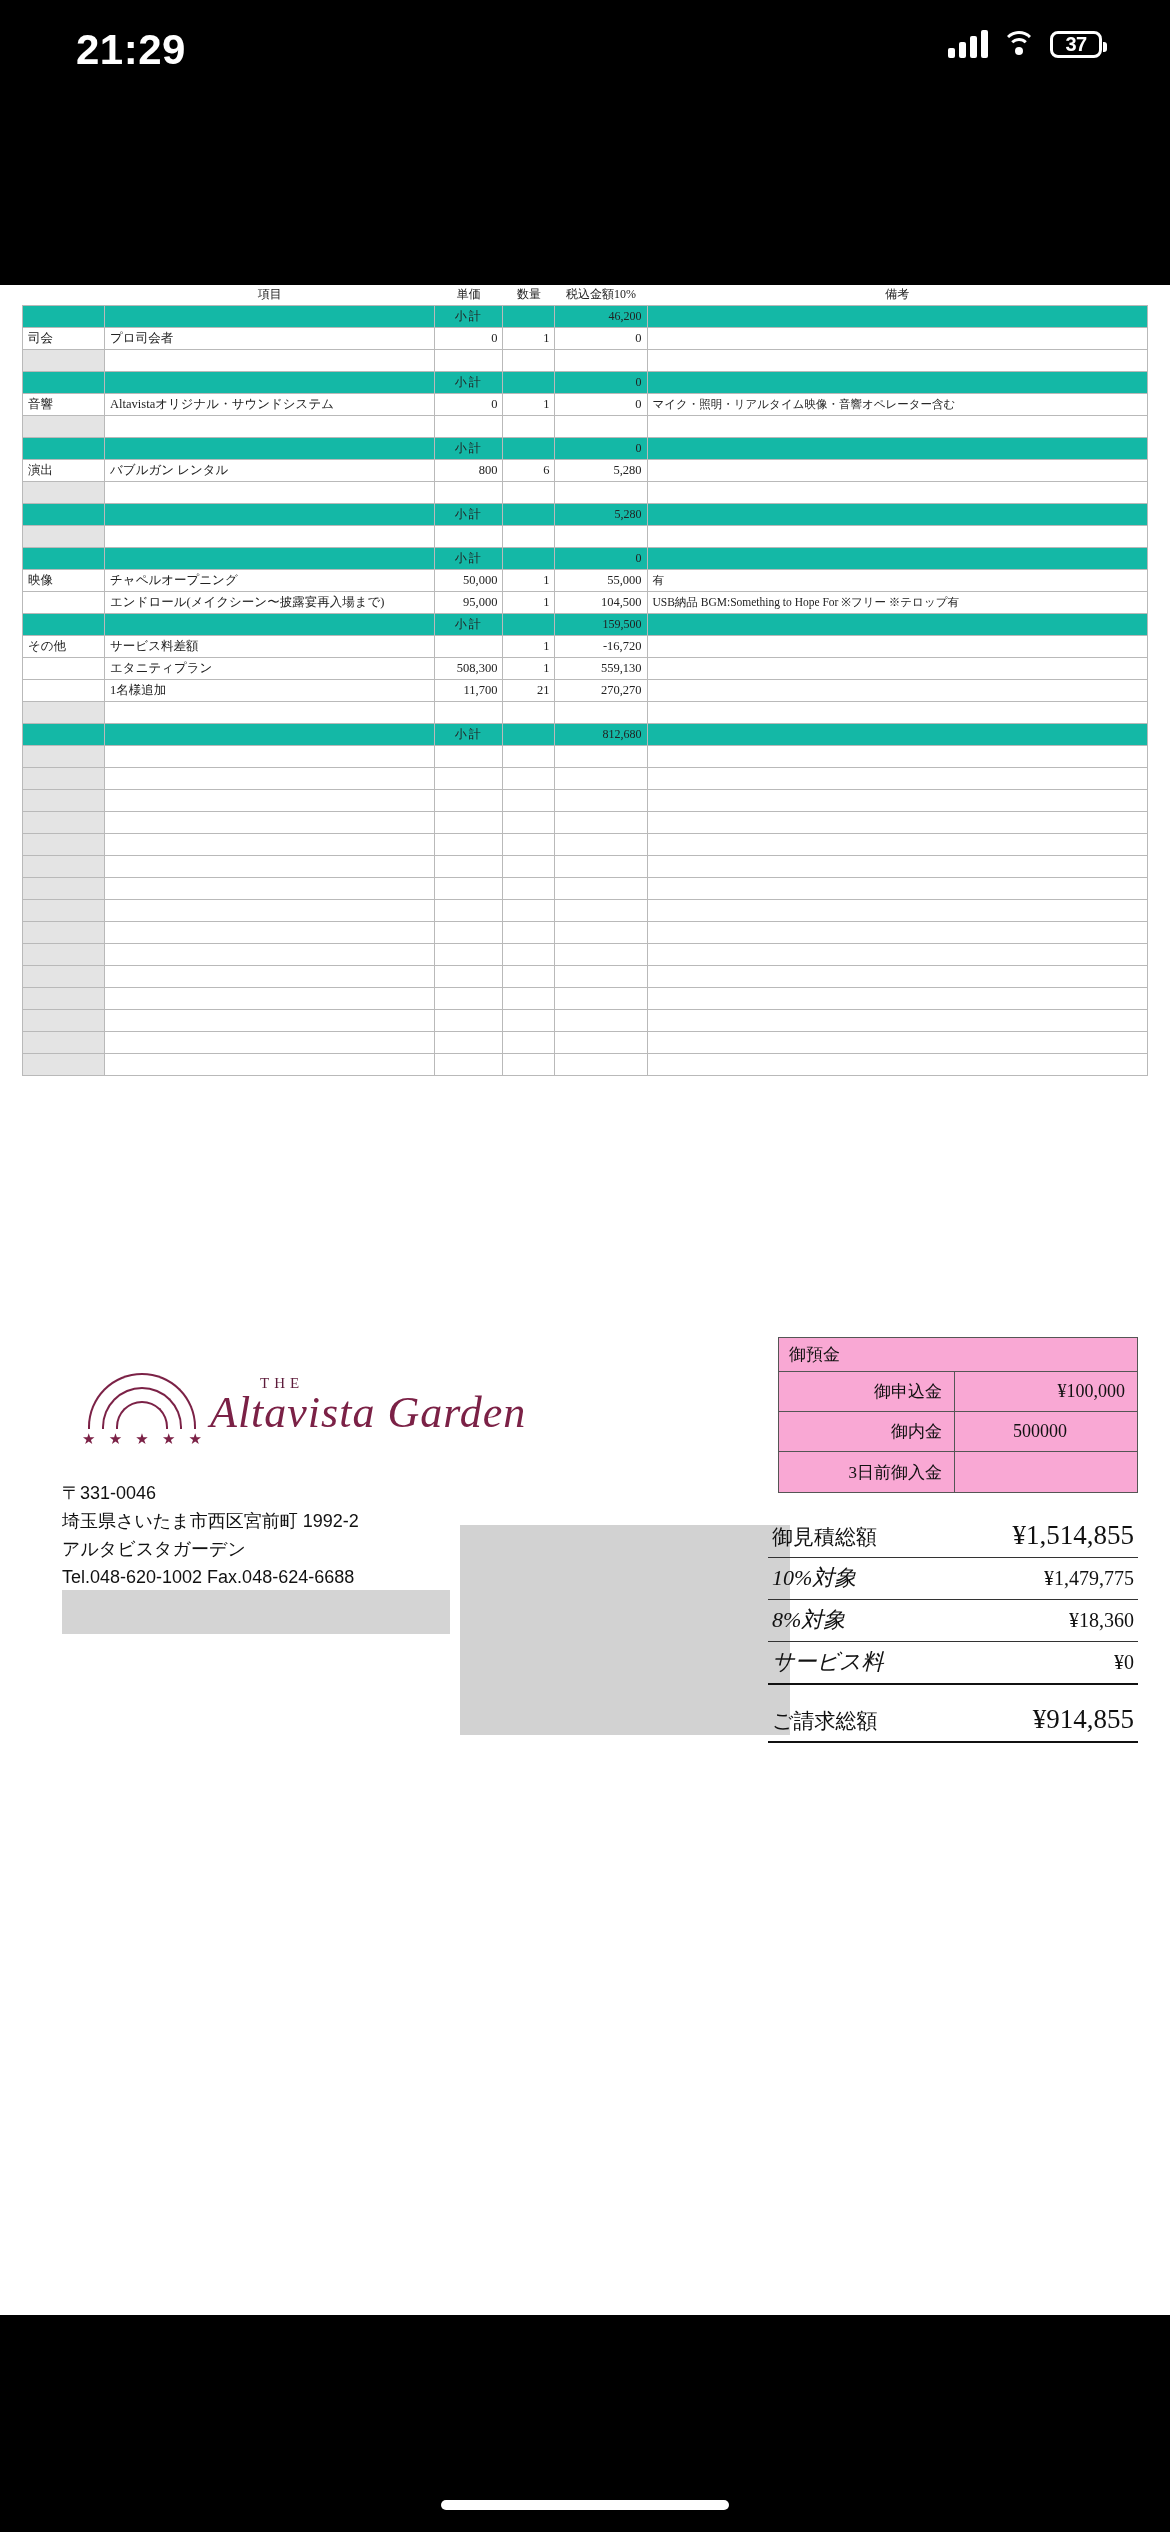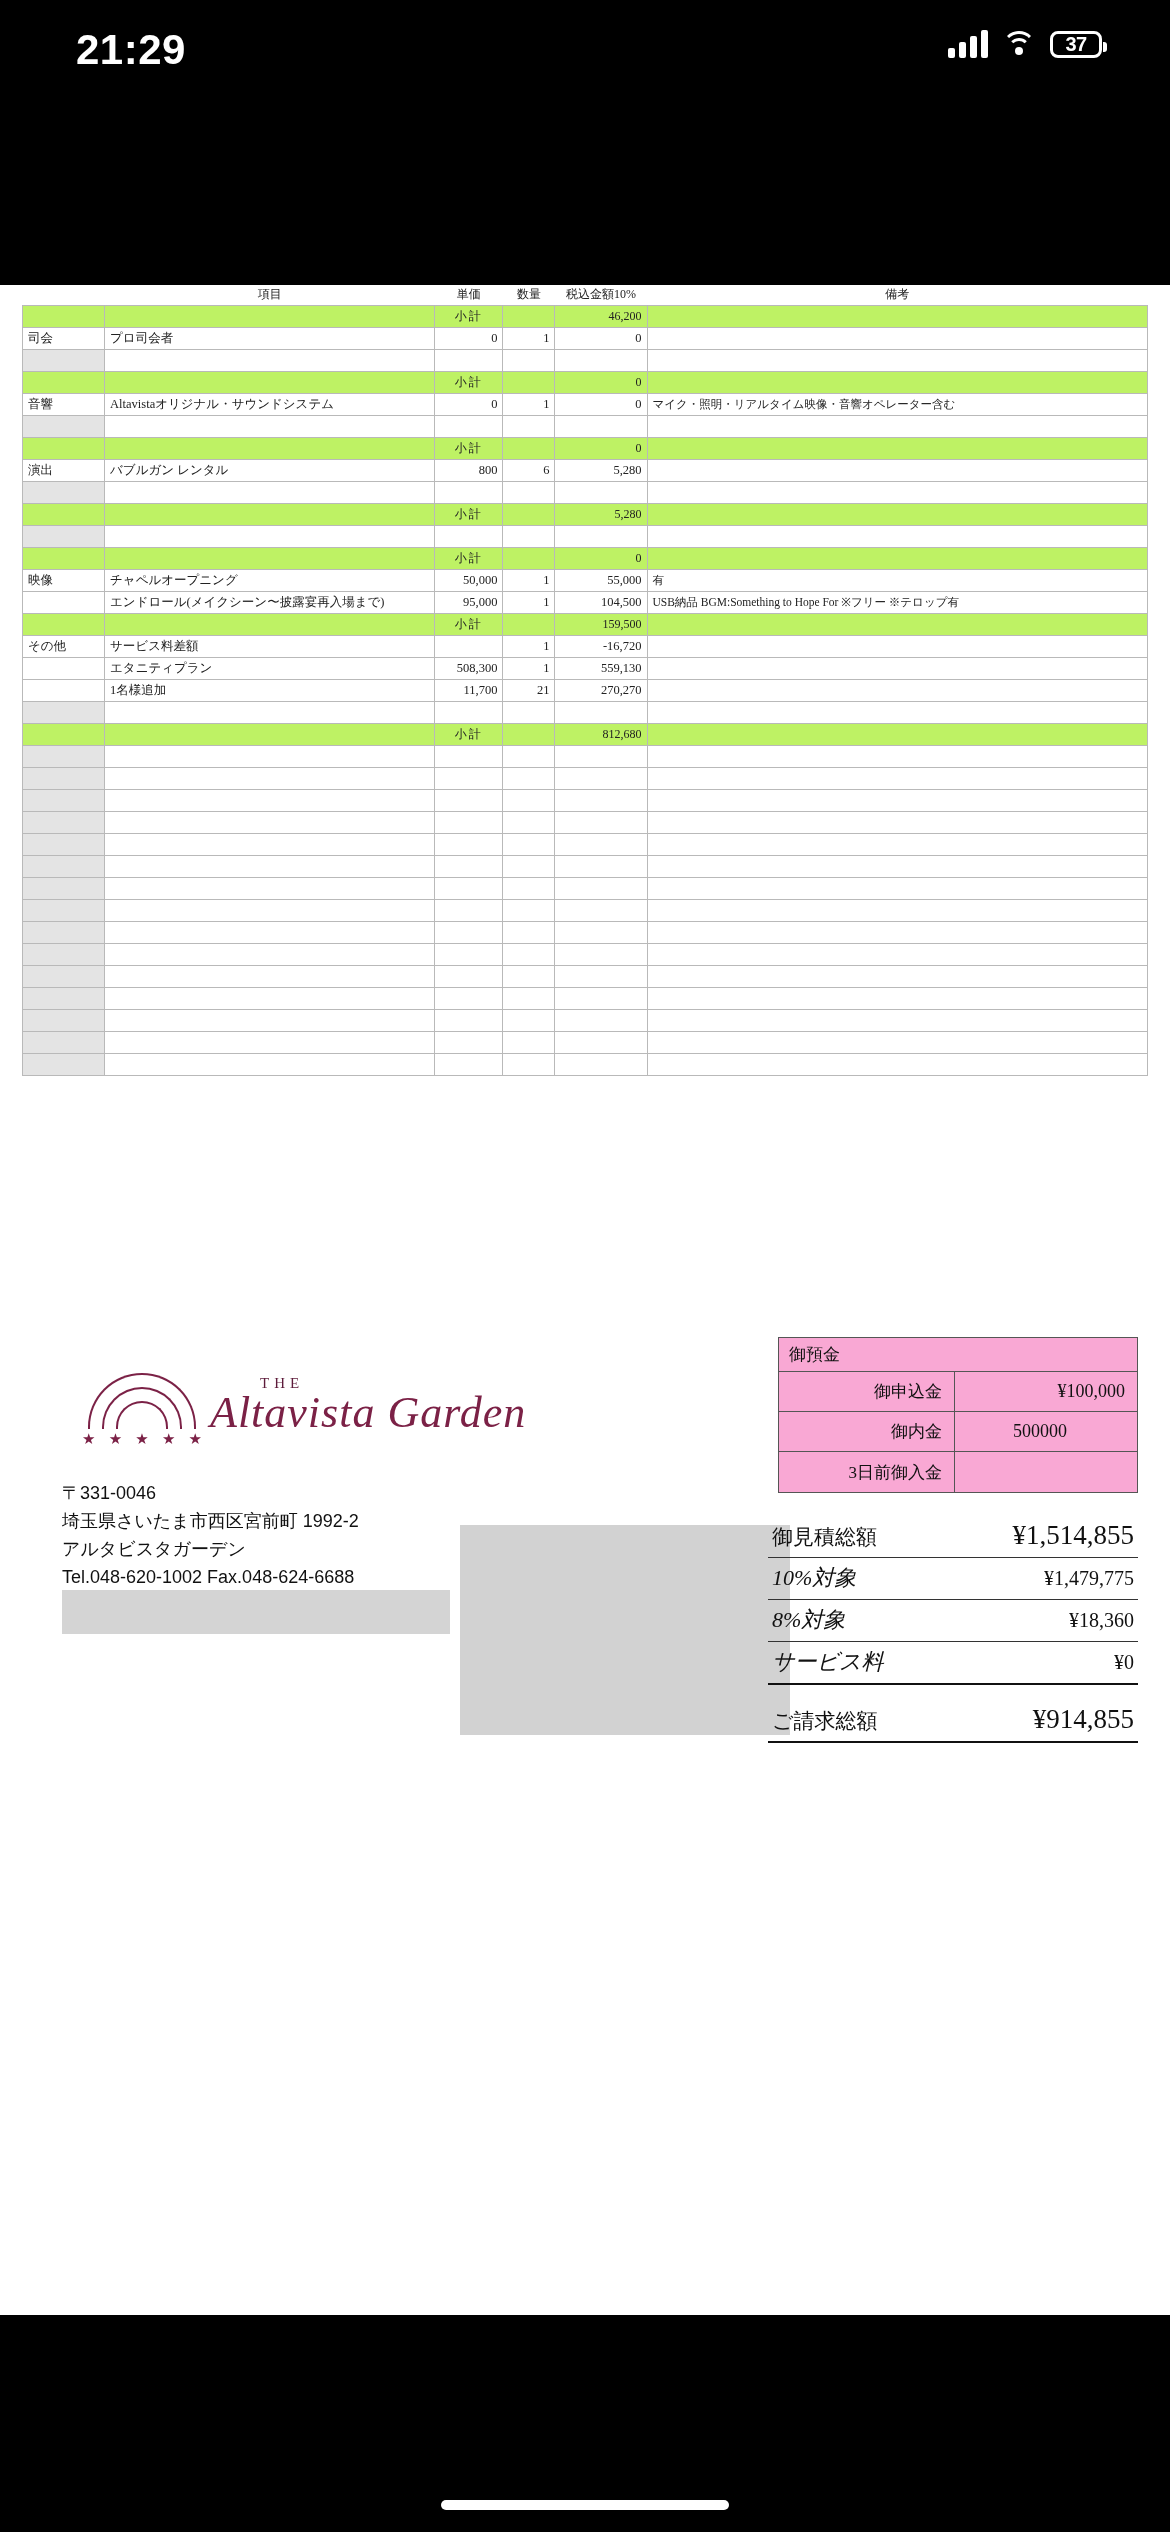--- a/index.html
+++ b/index.html
@@ -129,21 +129,21 @@
     height: 20px;
     background: #fff;
   }
   .c-cat { width: 82px; }
   .c-name { width: 330px; margin-top: 32px; }
   .c-unit { width: 68px; text-align: right; }
   .c-qty { width: 52px; text-align: right; }
   .c-total { width: 92px; text-align: right; font-family: Liberation Serif, serif; }
   .c-note { width: 500px; font-size: 11.5px; }
   tr.sub td {
-    background: #bef264;
+    background: #14b8a6;
     font-size: 12px;
   }
   tr.sub td.lbl { text-align: center; letter-spacing: 2px; }
   tr.sub td.val { text-align: right; }
   tr.blank td { background: #fff; }
   tr.blank td.c-cat { background: #e4e4e4; }
   td.shade { background: #e4e4e4; }
   .empty-rows td { height: 22px; }
 
   

